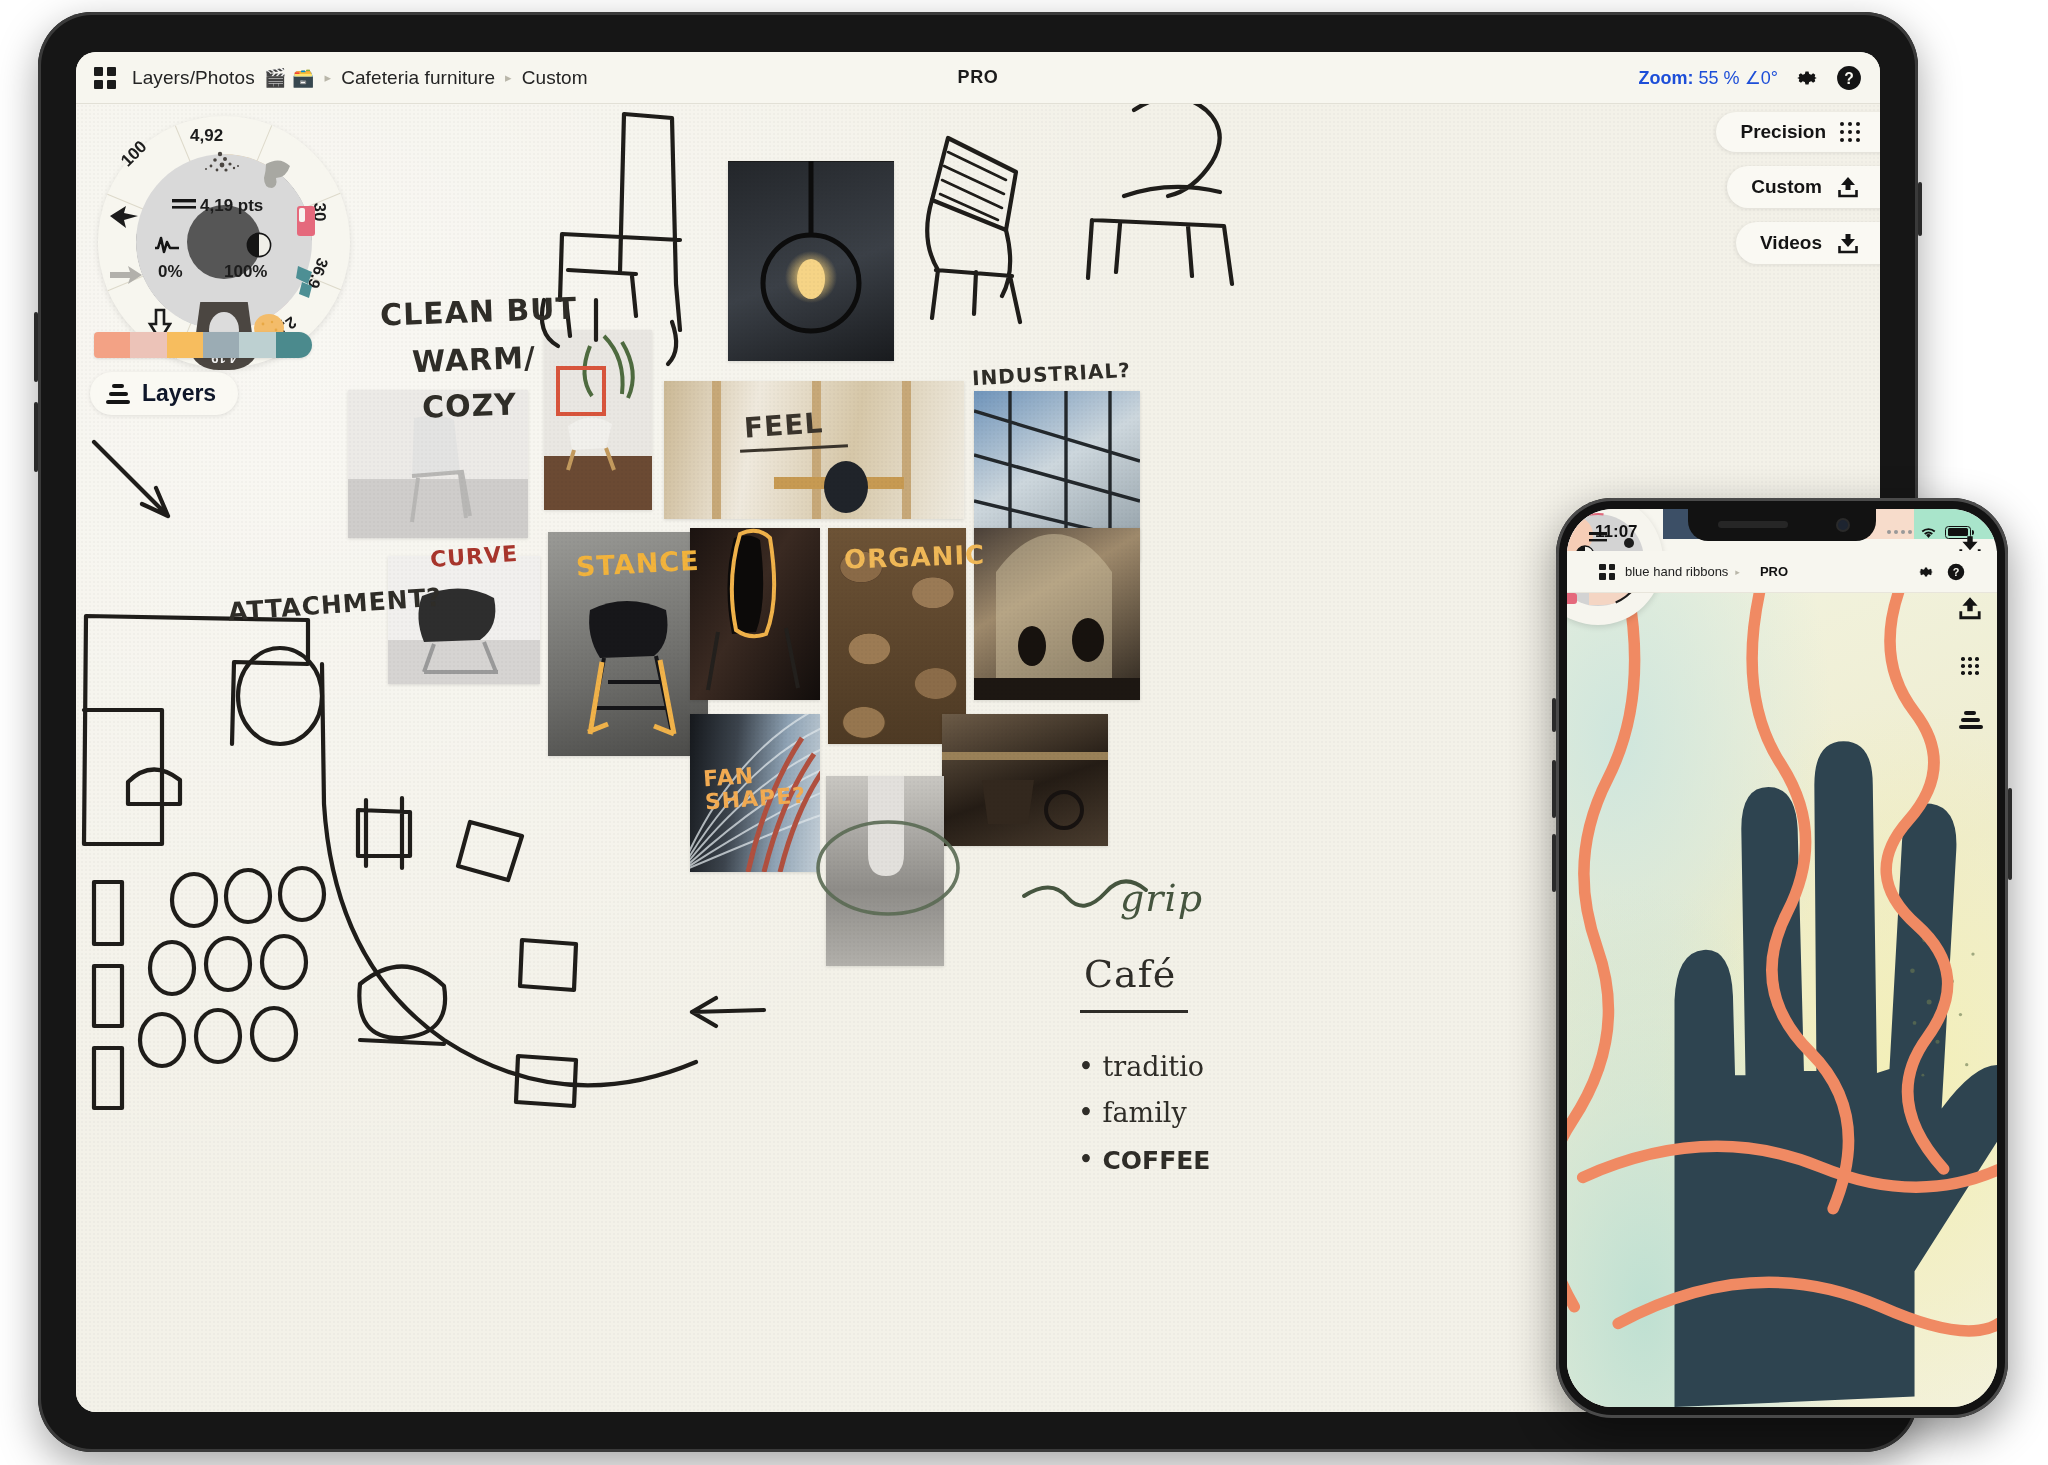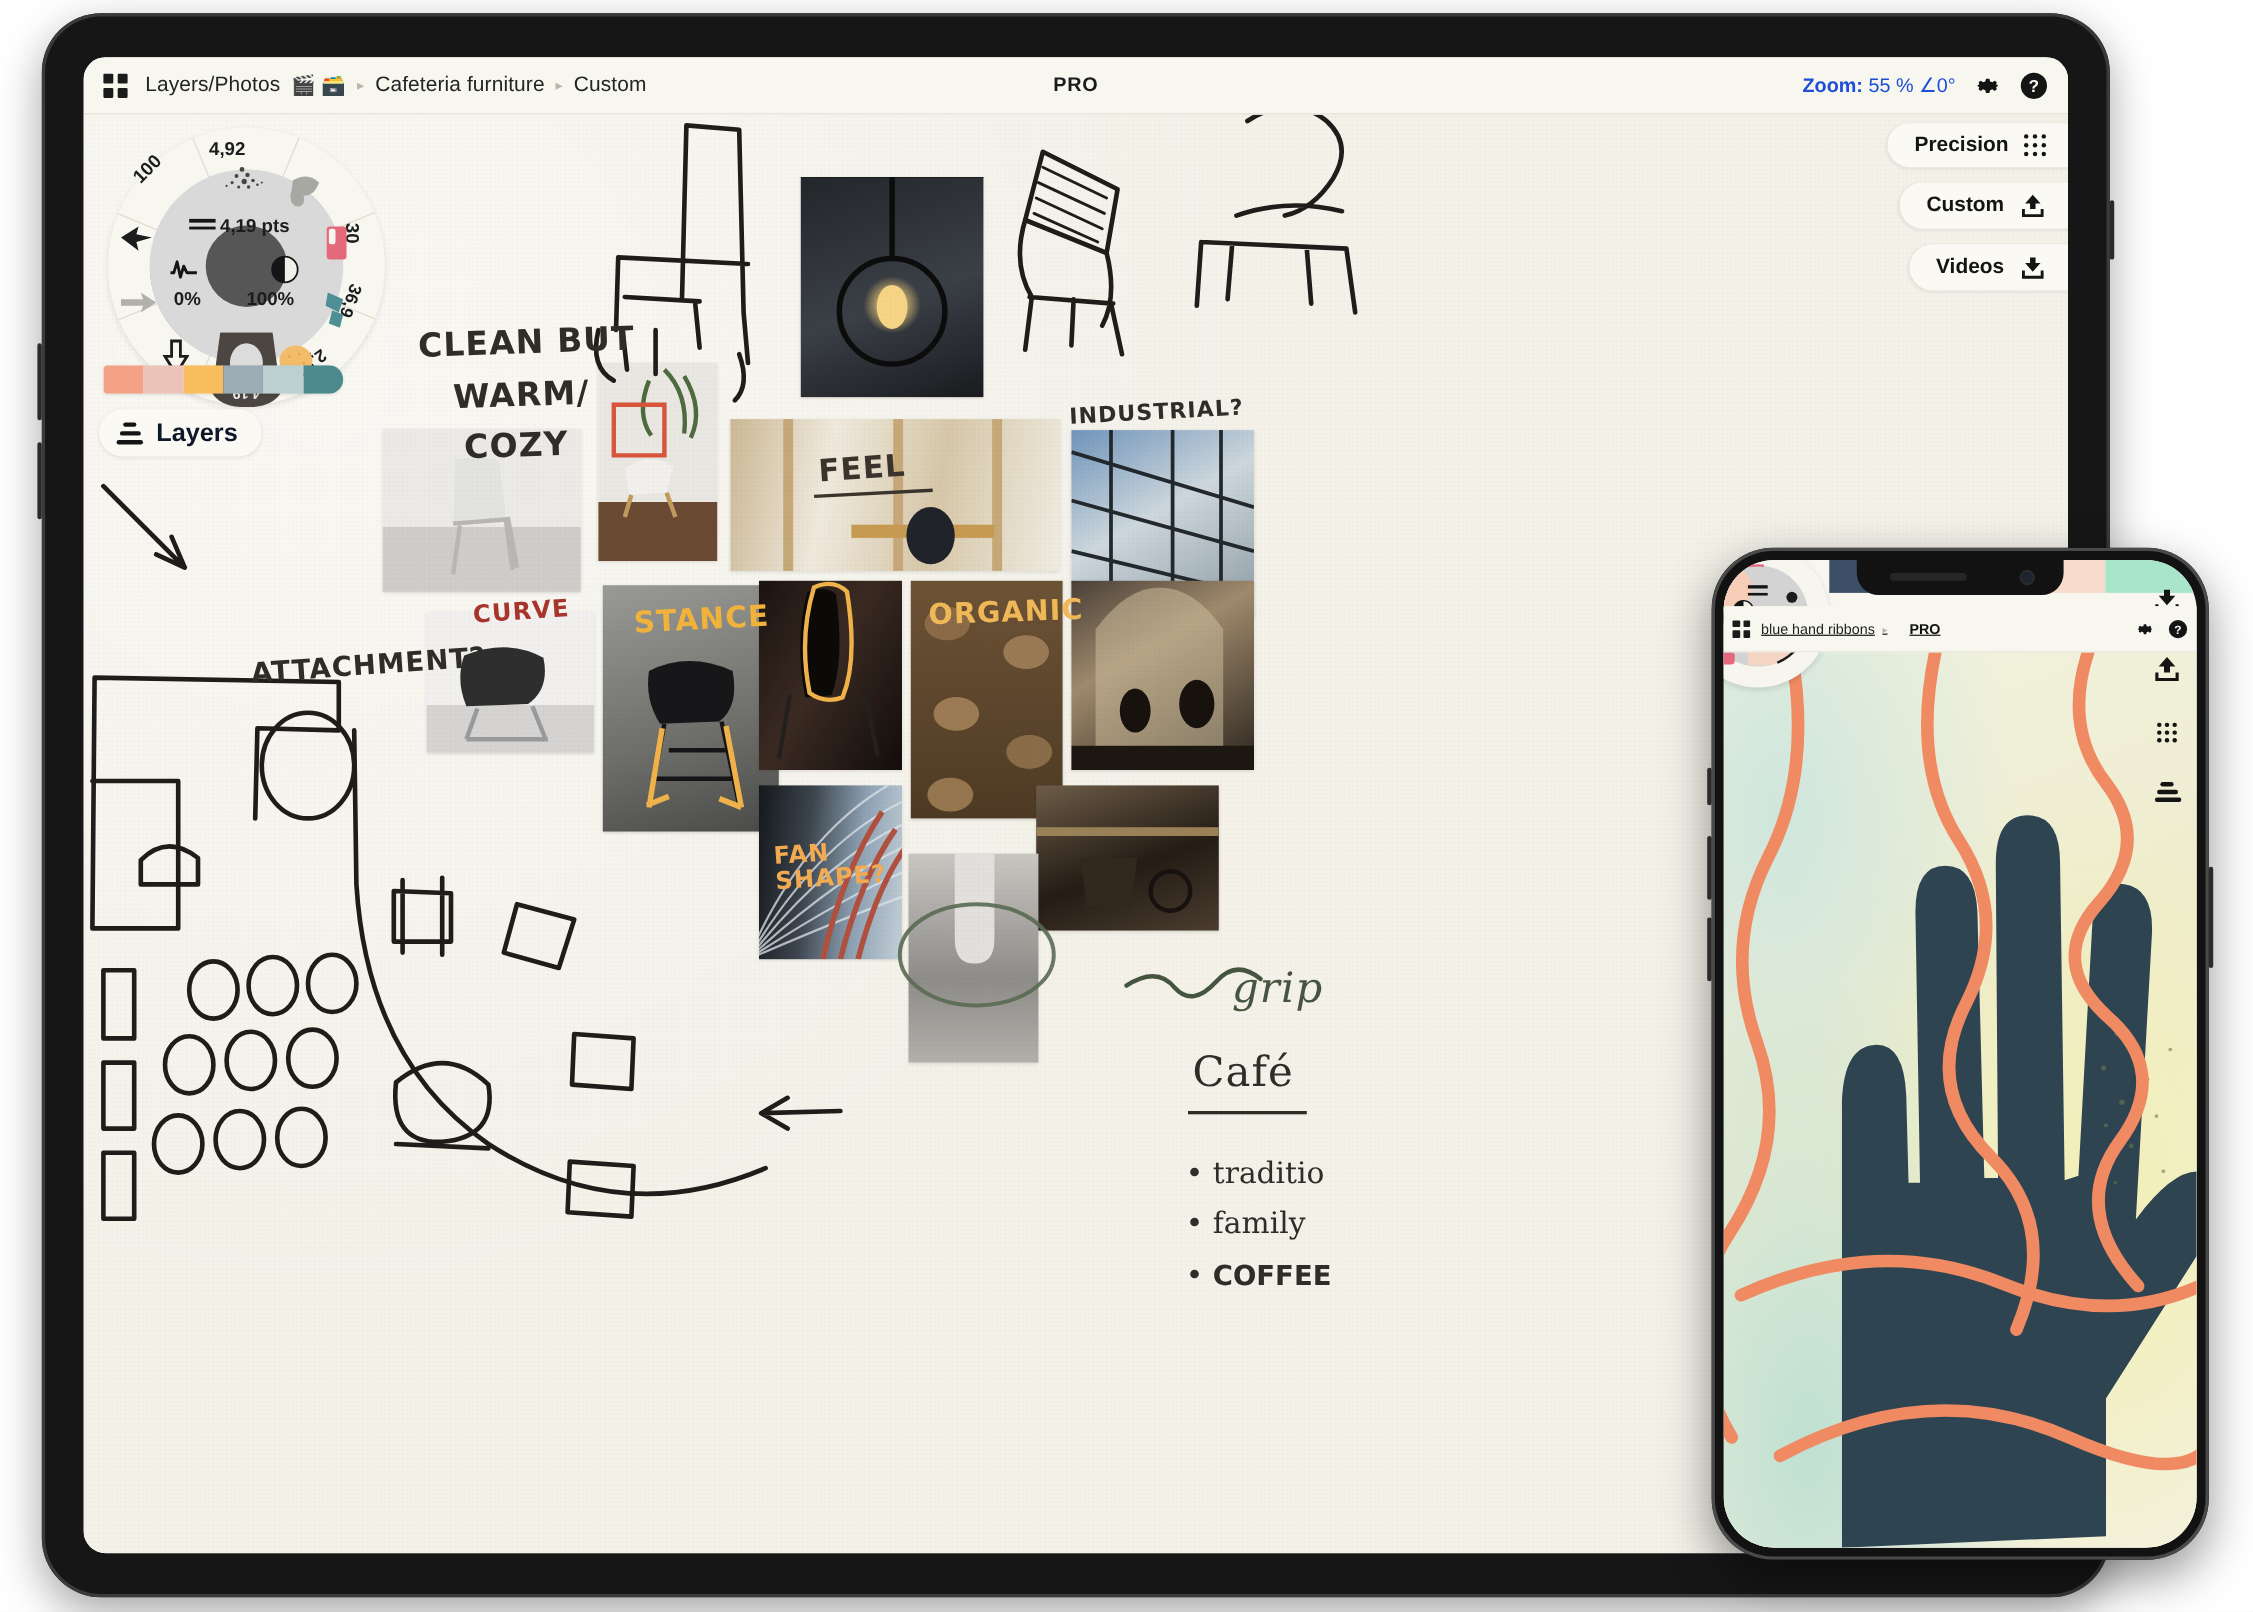--- a/index.html
+++ b/index.html
@@ -199,22 +199,22 @@
   #phone-status .time{ font-size:17px; font-weight:bold; color:#111; }
   #phone-status .right{ margin-left:auto; display:flex; align-items:center; gap:7px;}
   .sig-dots{ display:flex; gap:3px; align-items:flex-end;}
   .sig-dots i{ width:4px;height:4px;border-radius:50%;background:#999; display:block;}
   .batt{ width:26px;height:13px;border:1.6px solid #111;border-radius:3.5px;position:relative;}
   .batt i{ position:absolute; inset:1.6px; background:#111; border-radius:1.5px; display:block;}
   .batt::after{content:"";position:absolute;right:-4px;top:3.5px;width:2px;height:5px;
      background:#111;border-radius:0 2px 2px 0;}
   #phone-topbar{
     position:absolute; left:0; right:0; top:42px; height:42px;
-    background:#f7f6ef; display:flex; align-items:center; padding: 0 8px;
-    border-bottom:1px solid #e8e5db; z-index:11;text-decoration:underline;
+    background:#f7f6ef; display:flex; align-items:center; padding: 0 32px;
+    border-bottom:1px solid #e8e5db; z-index:11;
   }
   #phone-topbar .grid-icon{ width:16px;height:16px;grid-template-columns:6.5px 6.5px;
      grid-template-rows:6.5px 6.5px; gap:3px;}
   #phone-title{ font-size:13px; color:#222; margin-left:10px; white-space:nowrap;}
   #phone-sep{ color:#b9b6a9; font-size:9px; margin-left:7px;}
   #phone-pro{ font-size:13px; font-weight:bold; color:#111; margin-left:20px;}
   #phone-topbar .pr{ margin-left:auto; display:flex; align-items:center; gap:12px;}
   #phone-art{
     position:absolute; left:0; right:0; top:84px; bottom:0;
     background:
@@ -729,20 +729,39 @@
           <path fill="#141414" d="M12 8.2a3.8 3.8 0 100 7.6 3.8 3.8 0 000-7.6zm0 5.9a2.1 2.1 0 110-4.2 2.1 2.1 0 010 4.2z"></path>
           <path fill="#141414" d="M21 12l-1.9-1 .5-2.1-2-1.2-1.6 1.4-2-.8L13.4 6h-2.8l-.6 2.3-2 .8-1.6-1.4-2 1.2.5 2.1L3 12l1.9 1-.5 2.1 2 1.2 1.6-1.4 2 .8.6 2.3h2.8l.6-2.3 2-.8 1.6 1.4 2-1.2-.5-2.1L21 12z"></path>
         </svg>
         <svg width="18" height="18" viewBox="0 0 24 24">
           <circle cx="12" cy="12" r="11" fill="#141414"></circle>
           <text x="12" y="17.4" font-size="14.5" font-weight="bold" fill="#f7f6ef" text-anchor="middle" font-family="Liberation Sans, sans-serif">?</text>
         </svg>
       </span>
     </div>
 
+    <div id="phone-status">
+      <span class="time">11:07</span>
+      <span class="right">
+        <span class="sig-dots">
+            <i></i>
+            <i></i>
+            <i></i>
+            <i></i>
+          </span>
+        <svg width="19" height="15" viewBox="0 0 20 15">
+          <path d="M10 13.4 l2.6 -3.2 a4 4 0 00-5.2 0z" fill="#111"></path>
+          <path d="M3.4 6.4 a10 10 0 0113.2 0" stroke="#111" stroke-width="2" fill="none"></path>
+          <path d="M6 9.2 a6.4 6.4 0 018 0" stroke="#111" stroke-width="2" fill="none"></path>
+        </svg>
+        <span class="batt">
+            <i></i>
+          </span>
+      </span>
+    </div>
 
     <div id="phone-notch">
       <span class="speaker"></span>
       <span class="cam"></span>
     </div>
 
   </div>
 </div>
 
 </body></html>

